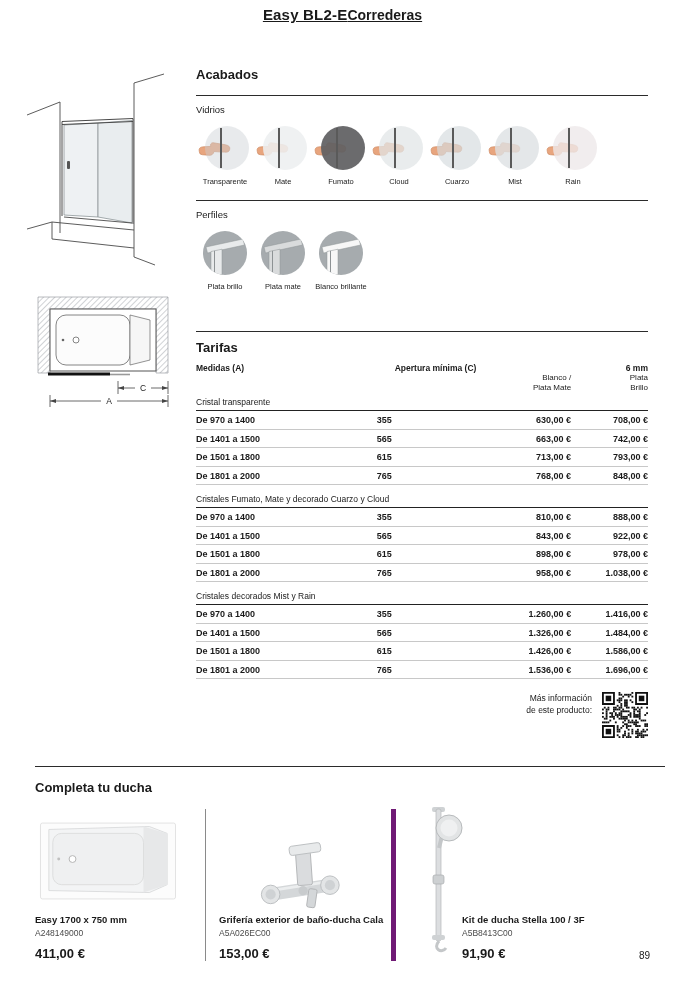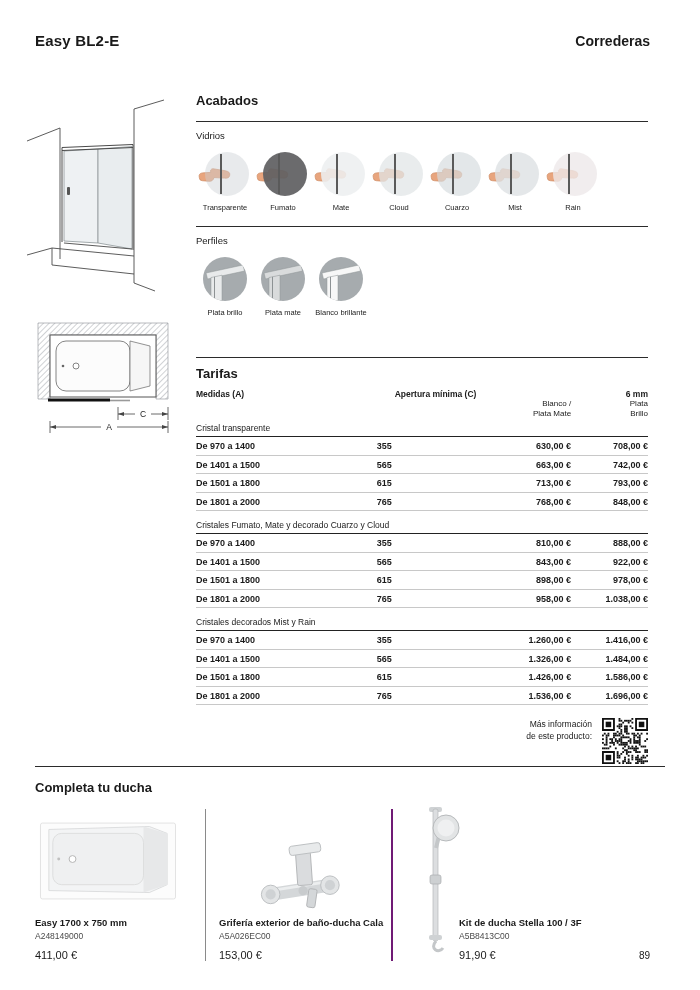--- a/index.html
+++ b/index.html
@@ -2,21 +2,21 @@
 <html><head>
 <meta charset="utf-8">
 <style>
   html,body{margin:0;padding:0;}
   body{
     width:700px;height:990px;background:#ffffff;position:relative;overflow:hidden;
     font-family:"Liberation Sans", sans-serif;color:#1a1a1a;
     -webkit-font-smoothing:antialiased;
   }
   
-  .page-header{display:flex;justify-content:space-between;align-items:baseline;padding:32px 50px 0 35px;}
+  .page-header{display:flex;justify-content:center;align-items:baseline;padding:6px 50px 0 35px;text-decoration:underline;}
   .page-title{font-size:15px;font-weight:bold;letter-spacing:.2px;}
   .page-category{font-size:14px;font-weight:bold;}
   
   .main{display:flex;gap:16px;margin-top:44px;padding:0 52px 0 20px;}
   .left-col{width:160px;flex:none;}
   .right-col{flex:1;min-width:0;}
   .sketch{display:block;margin:4px 0 0 2px;}
   .planview{display:block;margin:14px 0 0 10px;}
   
   .section-title{font-size:13px;font-weight:bold;margin:0 0 13px 0;}
@@ -55,32 +55,32 @@
   .more-info{margin-left:auto;text-align:right;font-size:8.5px;line-height:1.4;padding-top:1px;}
   .qr{width:46px;height:46px;margin-left:10px;flex:none;}
   
   .bottom-section{position:absolute;left:35px;right:35px;top:766px;}
   .bottom-rule{border:none;border-top:1px solid #2b2b2b;margin:0;}
   .bottom-title{font-size:13px;font-weight:bold;margin:13px 0 14px 0;}
   .products-row{display:flex;height:152px;}
   .product-cell{position:relative;height:152px;}
   .product-cell.p1{width:170px;flex:none;}
   .product-cell.p2{width:185px;flex:none;border-left:1px solid #8a8a8a;}
-  .product-cell.p3{flex:1;border-left:2px solid #701a75;}
+  .product-cell.p3{flex:1;border-left:5px solid #701a75;}
   .prod-img{position:absolute;}
   .p1 .prod-img{left:4px;top:12px;}
   .p2 .prod-img{left:42px;top:28px;}
   .p3 .prod-img{left:10px;top:-6px;}
   .prod-text{position:absolute;bottom:0;}
   .p1 .prod-text{left:0;}
   .p2 .prod-text{left:13px;}
   .p3 .prod-text{left:66px;}
   .prod-name{font-size:9.5px;font-weight:bold;white-space:nowrap;}
   .prod-code{font-size:8.5px;color:#4a4a4a;margin-top:3px;}
-  .prod-price{font-size:11px;font-weight:normal;margin-top:8px;}
+  .prod-price{font-size:13px;font-weight:bold;margin-top:8px;}
   .page-number{position:absolute;right:50px;top:950px;font-size:10px;}
   svg text{font-family:"Liberation Sans",sans-serif;}
 </style>
 </head>
 <body>
 
 <div class="page-header">
   <div class="page-title">Easy BL2-E</div>
   <div class="page-category">Correderas</div>
 </div>
@@ -165,34 +165,34 @@
             <div class="glass-circle" style="background: rgba(203, 209, 213, 0.45);"></div>
             <div class="glass-edge"></div>
           </div>
           <div class="swatch-label">Transparente</div>
         </div>
         <div class="swatch">
           <div class="swatch-art">
             <svg class="hand" viewBox="0 0 34 22">
               <path d="M2,13 Q1,9 5,8.5 L13,8 Q12,5 15,4.5 L27,6.5 Q32,7.5 31,11 Q30.5,14 26,13.5 L16,13 Q15,17 11,16.5 L5,16 Q2,16 2,13 Z" fill="#e8a57e" stroke="#cf8a63" stroke-width="0.7"></path>
             </svg>
+            <div class="glass-circle" style="background: rgba(237, 239, 240, 0.88);"></div>
+            <div class="glass-edge"></div>
+          </div>
+          <div class="swatch-label">Mate</div>
+        </div>
+        <div class="swatch">
+          <div class="swatch-art">
+            <svg class="hand" viewBox="0 0 34 22">
+              <path d="M2,13 Q1,9 5,8.5 L13,8 Q12,5 15,4.5 L27,6.5 Q32,7.5 31,11 Q30.5,14 26,13.5 L16,13 Q15,17 11,16.5 L5,16 Q2,16 2,13 Z" fill="#e8a57e" stroke="#cf8a63" stroke-width="0.7"></path>
+            </svg>
             <div class="glass-circle" style="background: rgba(96, 96, 98, 0.93);"></div>
             <div class="glass-edge"></div>
           </div>
           <div class="swatch-label">Fumato</div>
-        </div>
-        <div class="swatch">
-          <div class="swatch-art">
-            <svg class="hand" viewBox="0 0 34 22">
-              <path d="M2,13 Q1,9 5,8.5 L13,8 Q12,5 15,4.5 L27,6.5 Q32,7.5 31,11 Q30.5,14 26,13.5 L16,13 Q15,17 11,16.5 L5,16 Q2,16 2,13 Z" fill="#e8a57e" stroke="#cf8a63" stroke-width="0.7"></path>
-            </svg>
-            <div class="glass-circle" style="background: rgba(237, 239, 240, 0.88);"></div>
-            <div class="glass-edge"></div>
-          </div>
-          <div class="swatch-label">Mate</div>
         </div>
         <div class="swatch">
           <div class="swatch-art">
             <svg class="hand" viewBox="0 0 34 22">
               <path d="M2,13 Q1,9 5,8.5 L13,8 Q12,5 15,4.5 L27,6.5 Q32,7.5 31,11 Q30.5,14 26,13.5 L16,13 Q15,17 11,16.5 L5,16 Q2,16 2,13 Z" fill="#e8a57e" stroke="#cf8a63" stroke-width="0.7"></path>
             </svg>
             <div class="glass-circle striped" style="background: rgba(226, 229, 231, 0.75);"></div>
             <div class="glass-edge"></div>
           </div>
           <div class="swatch-label">Cloud</div>

